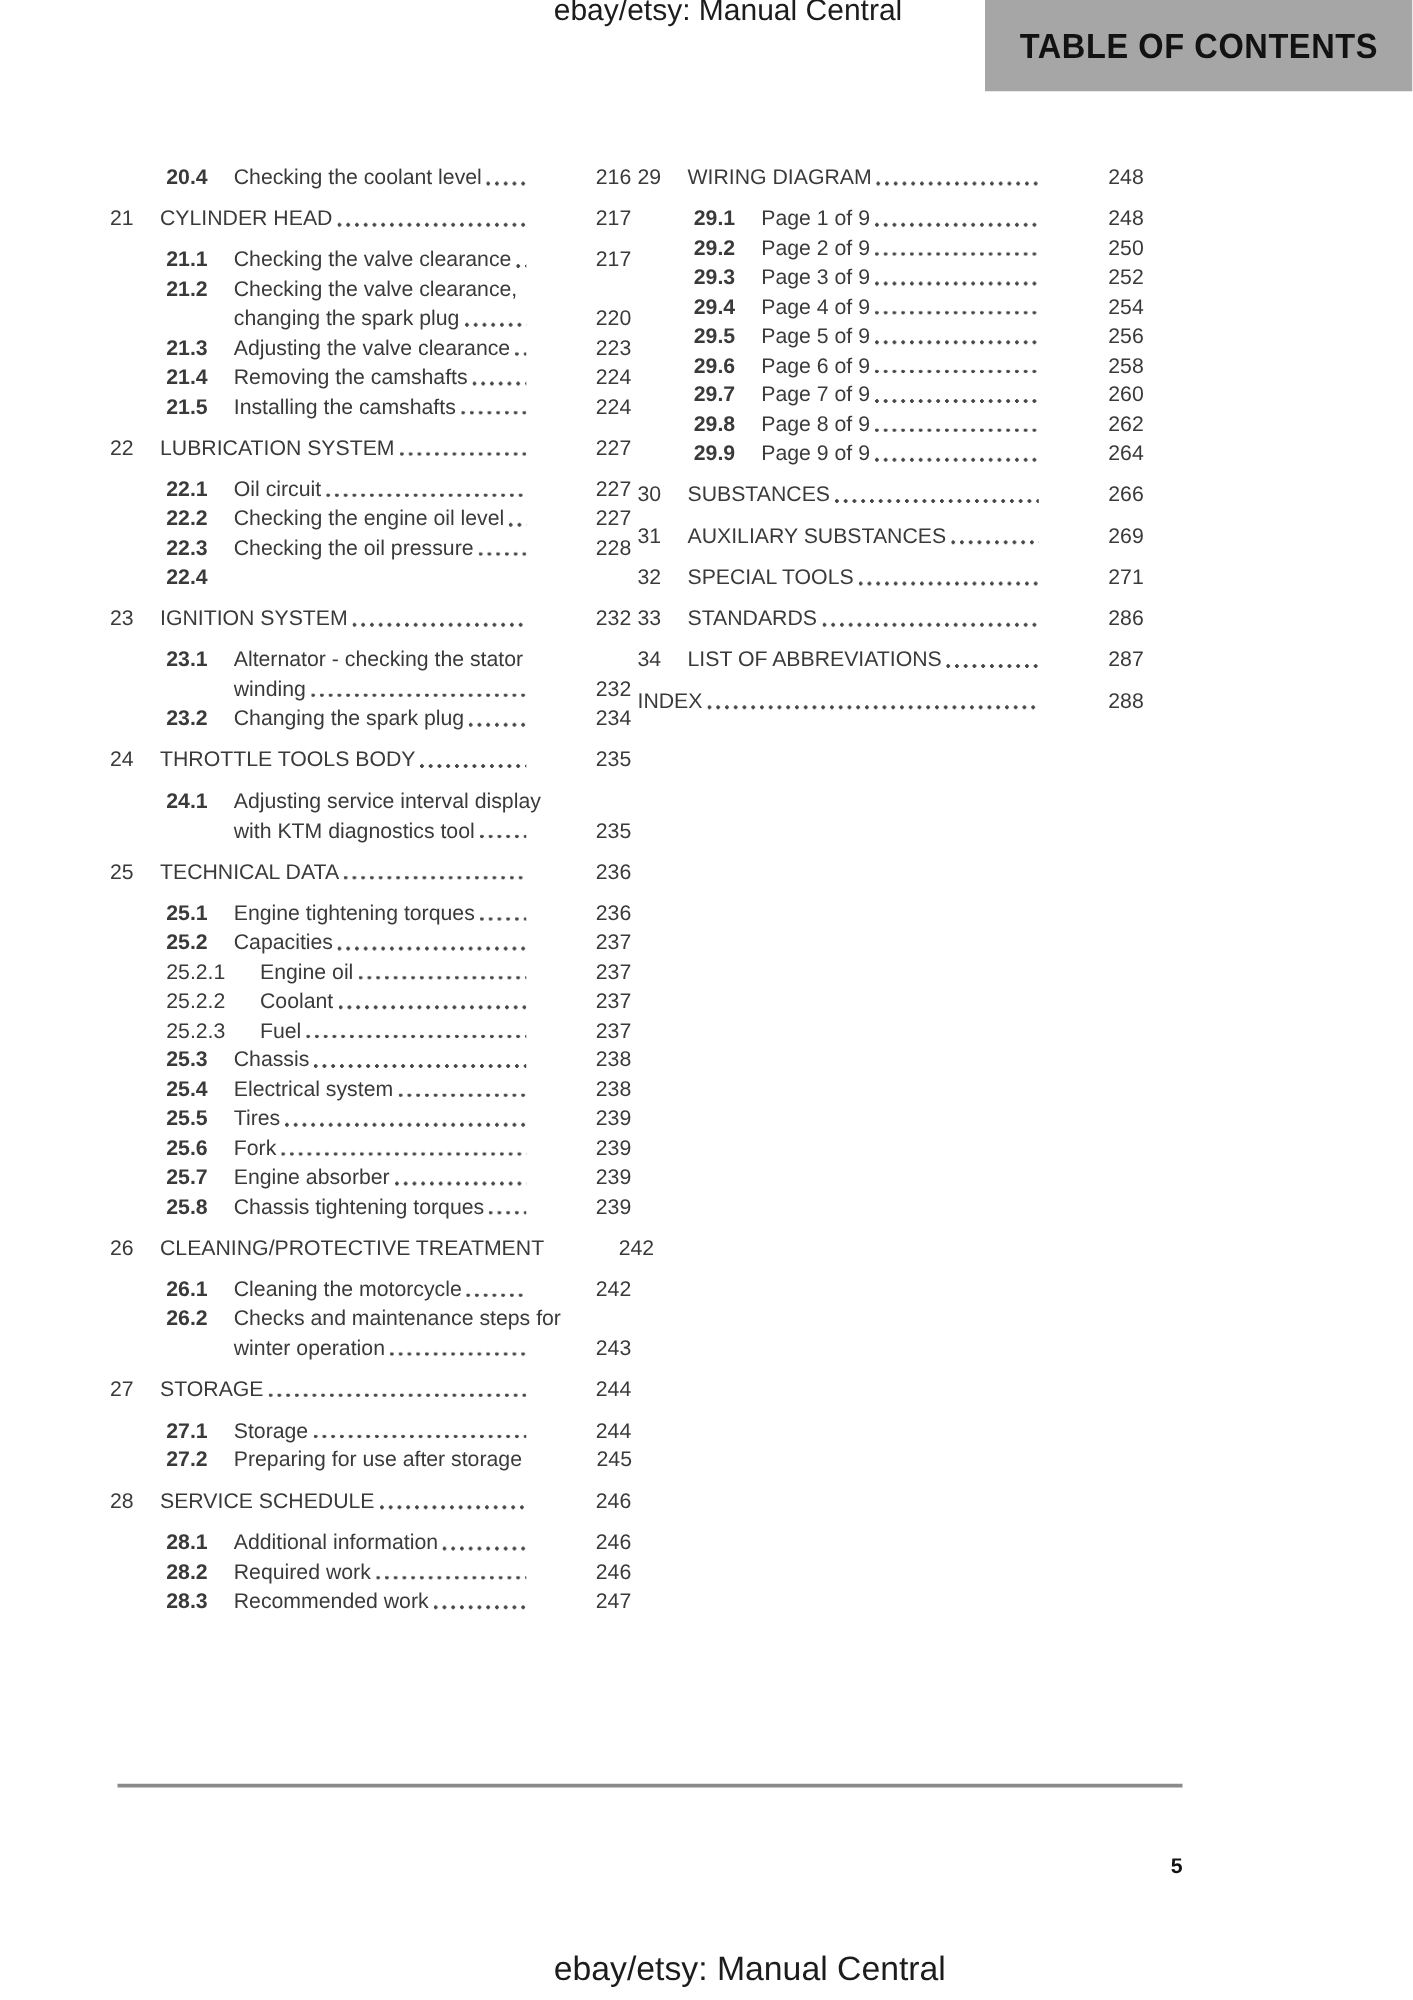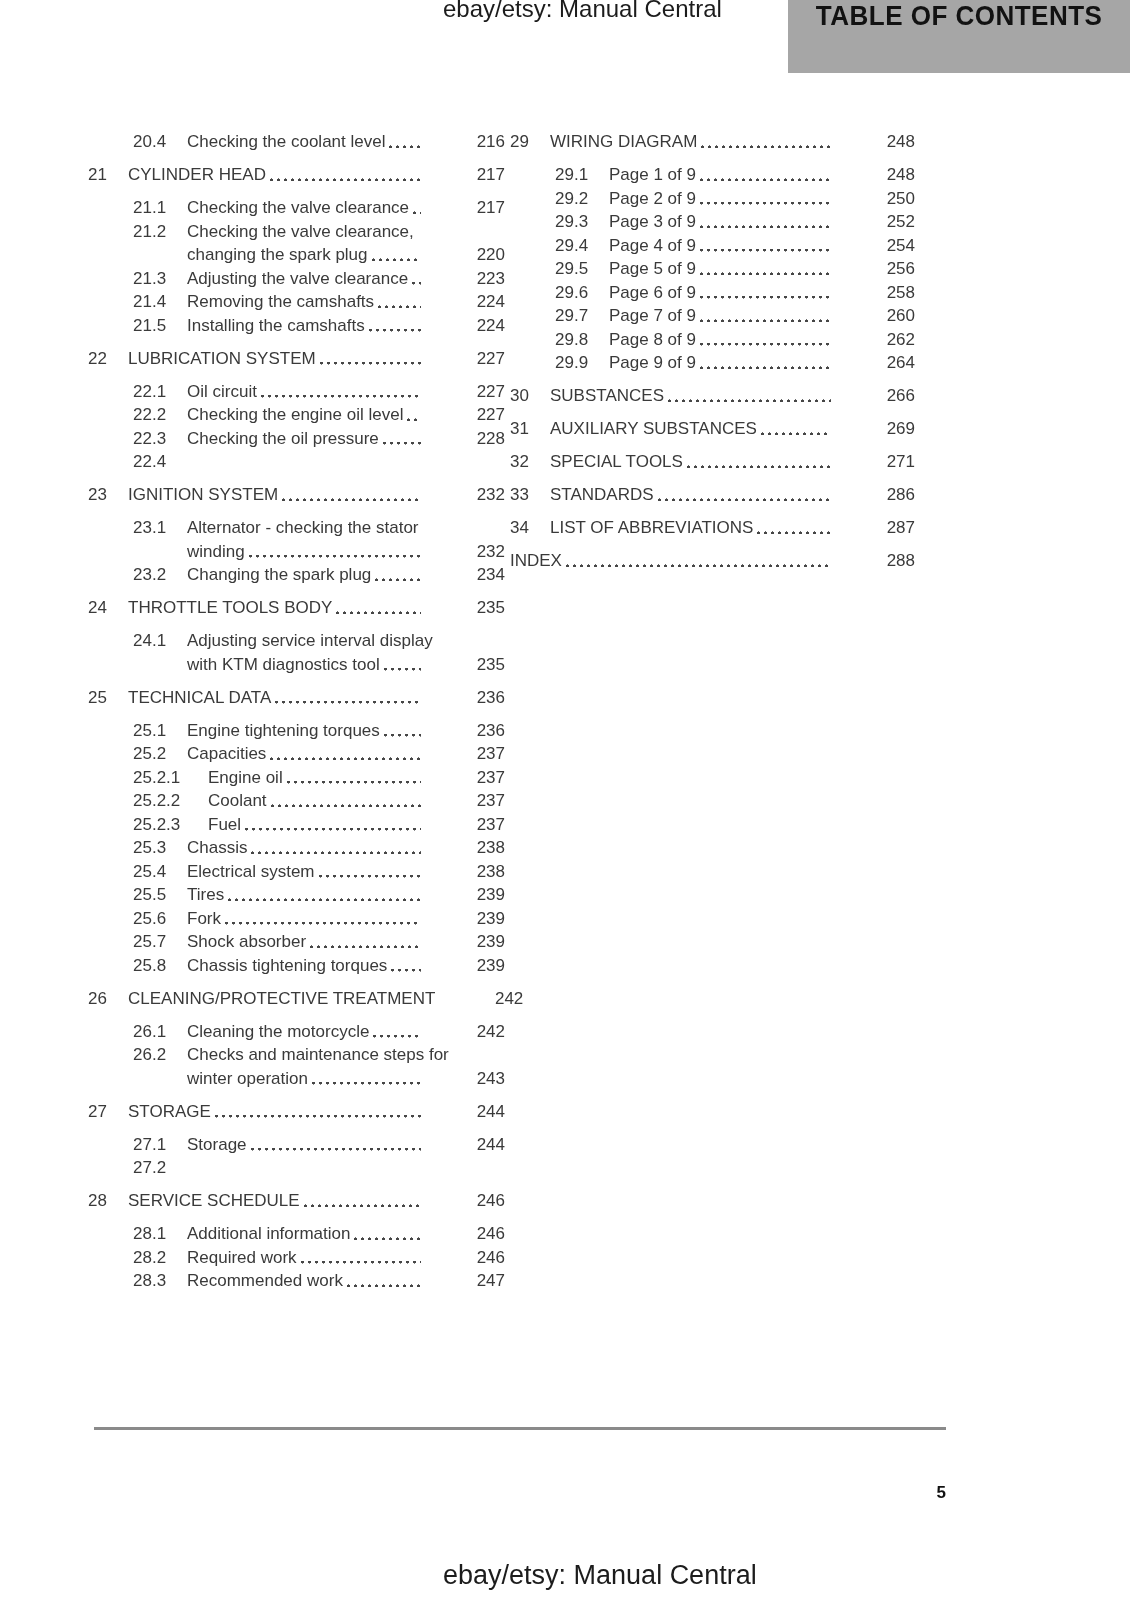--- a/index.html
+++ b/index.html
@@ -15,42 +15,42 @@
 
   
   .header-watermark {
     position: absolute; top: -5px; left: 443px;
     font-size: 24px; color: #1c1c1c; white-space: nowrap;
   }
   .toc-banner {
     position: absolute; left: 788px; top: 0;
     width: 342px; height: 73px;
     background: #a6a6a6;
-    display: flex; align-items: flex-start; justify-content: center;
+    display: flex; align-items: center; justify-content: center;
   }
   .toc-banner .banner-text {
     font-size: 28px; font-weight: bold; color: #121212;
     letter-spacing: 0.5px; white-space: nowrap;
     transform: scaleX(0.93); transform-origin: center;
   }
 
   
   .columns { position: absolute; left: 88px; top: 130px; }
   .col { position: absolute; top: 0; }
   #col-left  { left: 0;     width: 417px; }
   #col-right { left: 422px; width: 405px; }
 
   .entry { font-size: 17px; line-height: 23.5px; color: #3a3a3a; }
   .entry.chapter, .entry.index { margin: 9.5px 0; }
   .col > .entry:first-child { margin-top: 0; }
   .erow { display: flex; }
   .num { flex: none; }
   .chapter .num { width: 40px; }
   .sub    { padding-left: 45px; }
-  .sub .num { width: 54px; }
+  .sub .num { width: 54px; font-weight: bold; }
   .subsub { padding-left: 45px; }
   .subsub .num { width: 75px; }
   .content { flex: 1; min-width: 0; }
   .line.last { display: flex; }
   .line.last .txt { flex: none; padding-right: 4px; white-space: nowrap; }
   .leader {
     flex: 1;
     margin-right: 10px;
     background-image: radial-gradient(circle at 1.5px 16.5px, #464646 1.25px, rgba(0,0,0,0) 1.6px);
     background-size: 7px 23.5px;
@@ -403,21 +403,21 @@
                 <span class="pg">239</span>
               </div>
             </div>
           </div>
         </div>
         <div class="entry sub">
           <div class="erow">
             <span class="num">25.7</span>
             <div class="content">
               <div class="line last">
-                <span class="txt">Shock absorber</span>
+                <span class="txt">Engine absorber</span>
                 <span class="leader"></span>
                 <span class="pg">239</span>
               </div>
             </div>
           </div>
         </div>
         <div class="entry sub">
           <div class="erow">
             <span class="num">25.8</span>
             <div class="content">
@@ -486,20 +486,27 @@
                 <span class="txt">Storage</span>
                 <span class="leader"></span>
                 <span class="pg">244</span>
               </div>
             </div>
           </div>
         </div>
         <div class="entry sub">
           <div class="erow">
             <span class="num">27.2</span>
+            <div class="content">
+              <div class="line last">
+                <span class="txt">Preparing for use after storage</span>
+                <span class="leader"></span>
+                <span class="pg">245</span>
+              </div>
+            </div>
           </div>
         </div>
         <div class="entry chapter">
           <div class="erow">
             <span class="num">28</span>
             <div class="content">
               <div class="line last">
                 <span class="txt">SERVICE SCHEDULE</span>
                 <span class="leader"></span>
                 <span class="pg">246</span>

